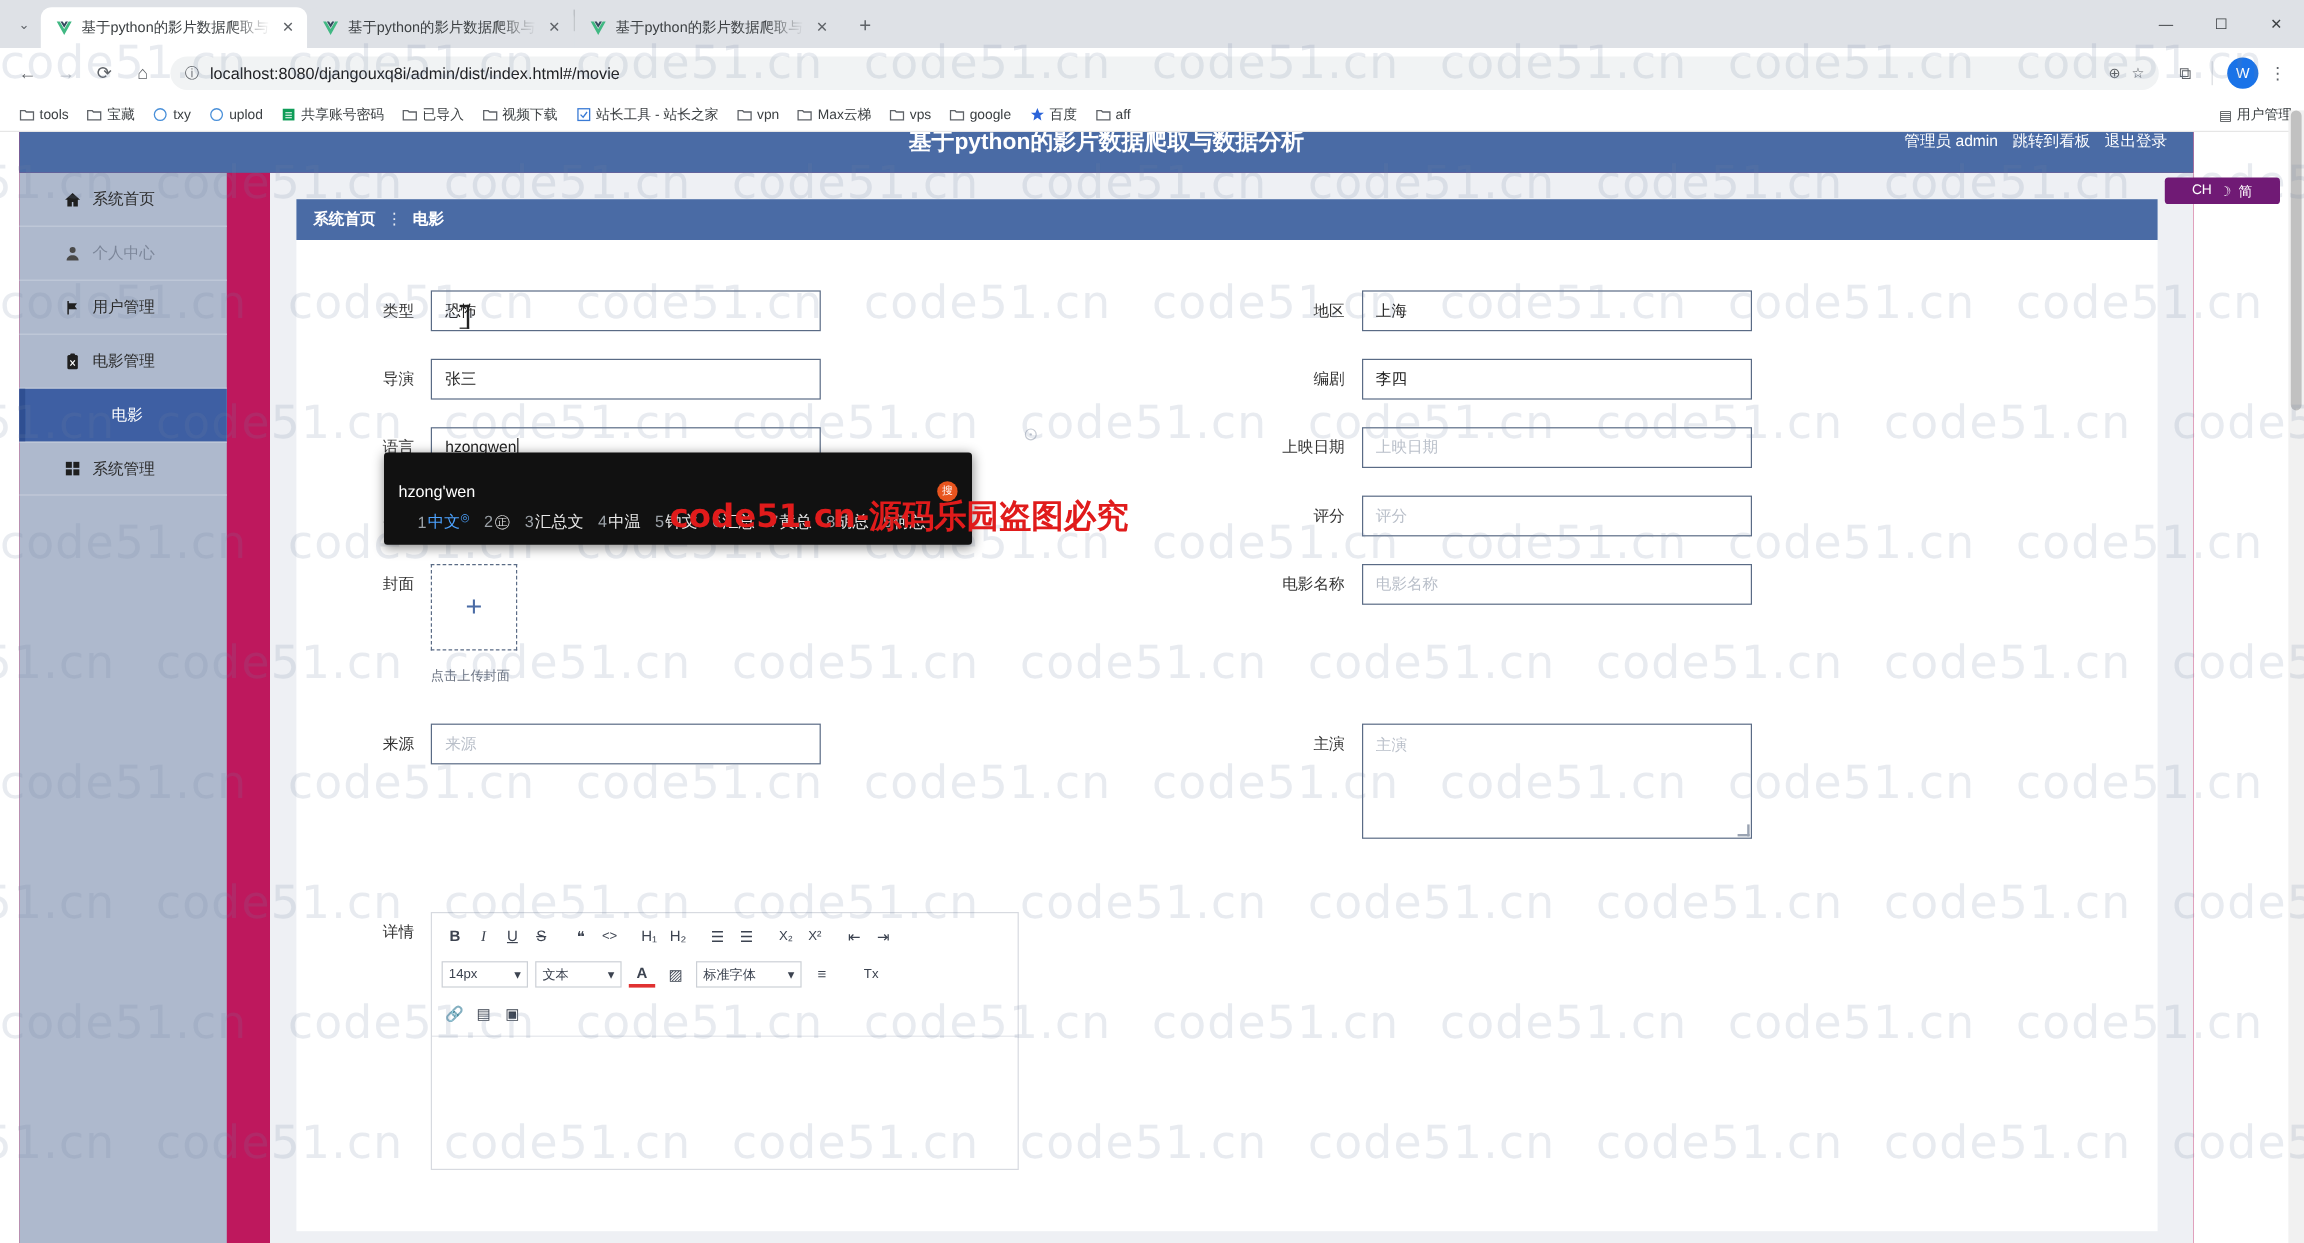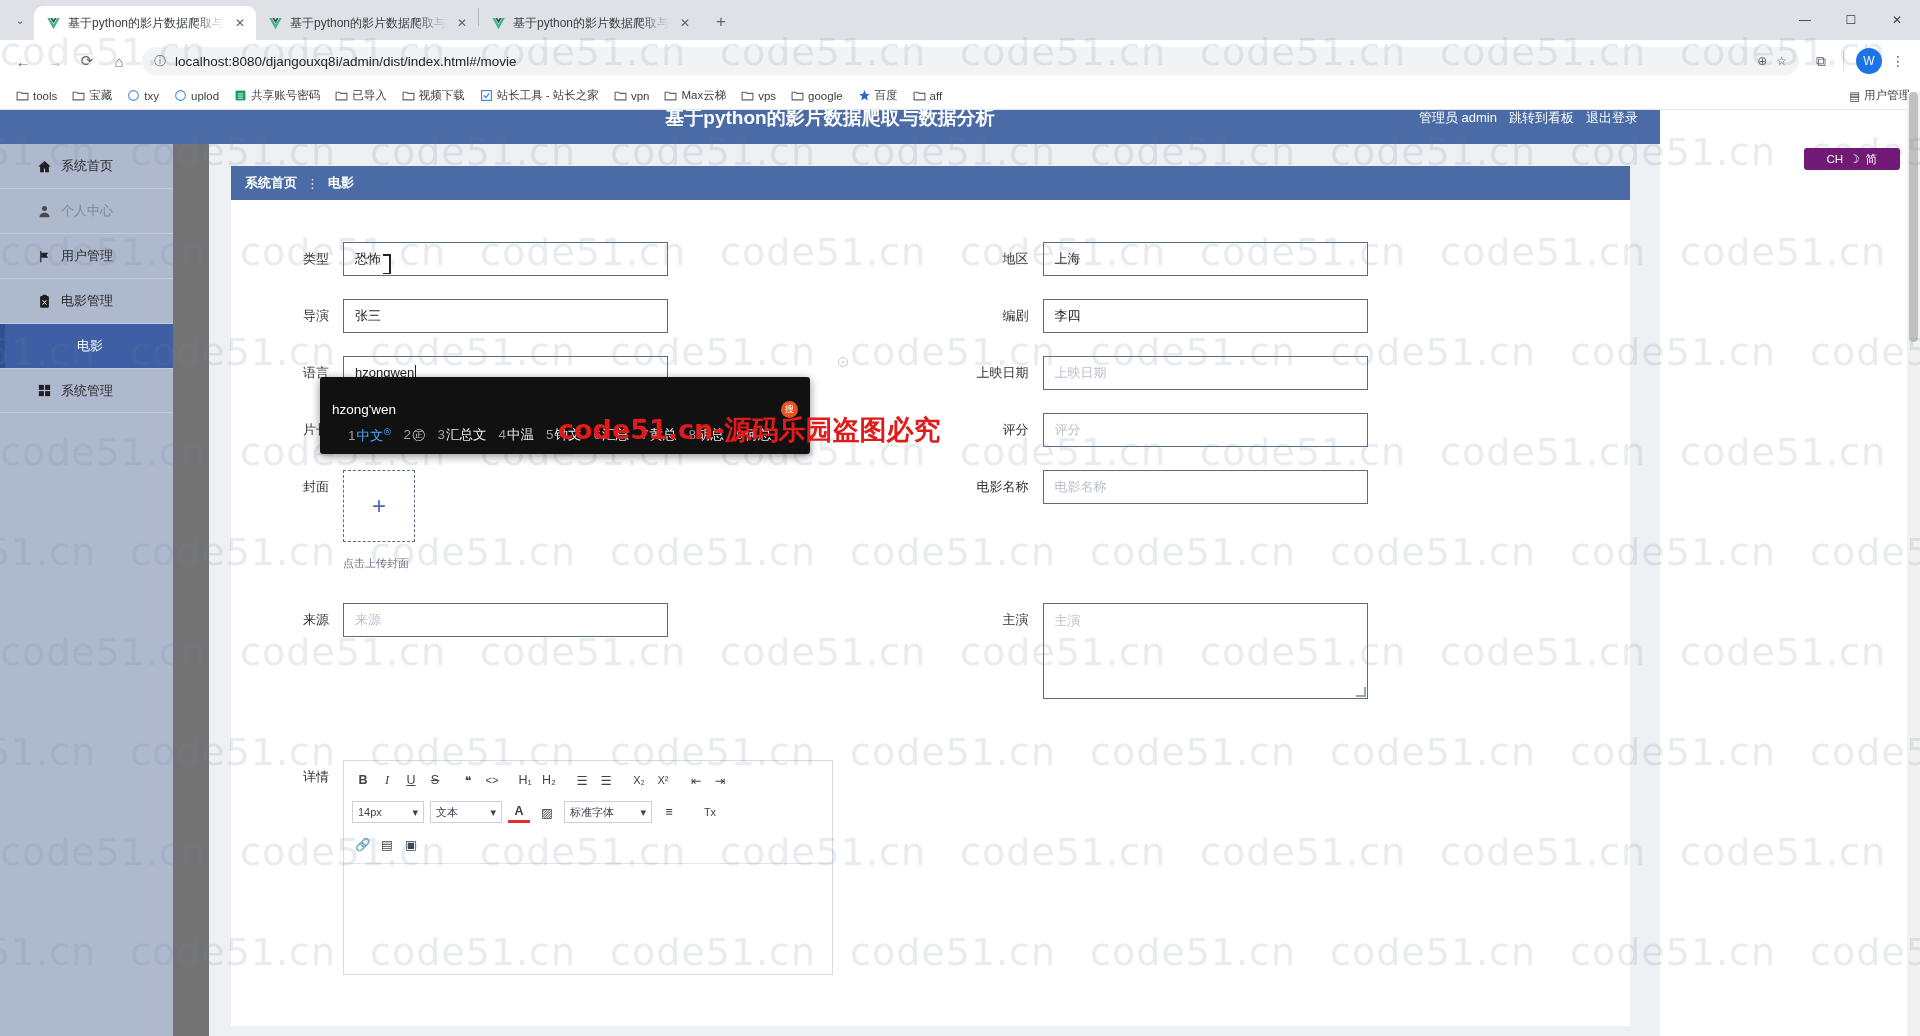--- a/index.html
+++ b/index.html
@@ -60,22 +60,22 @@
       padding:0 10px; gap:3px; font-size:11.5px; color:#3c4043;
       border-bottom:1px solid #e6e6e6; position:relative; }
   .bm { display:flex; align-items:center; gap:4px; padding:3px 6px;
       border-radius:4px; white-space:nowrap; }
   .bm .bmi { width:13px; height:13px; flex:0 0 13px; display:flex;
       align-items:center; justify-content:center; font-size:10px; }
   .bm-right { position:absolute; right:10px; display:flex; align-items:center;
       gap:4px; font-size:11.5px; color:#3c4043; }
 
   
-  .viewport { position:absolute; left:0; top:92px; width:1660px; height:944px;
-      background:#737373; overflow:hidden; }
+  .viewport { position:absolute; left:16px; top:92px; width:1812px; height:944px;
+      background:#be185d; overflow:hidden; }
 
   .apphead { height:52px; background:#4a6ba5; display:flex; align-items:center;
       justify-content:center; position:relative; }
   .apphead .title { color:#fff; font-size:19px; font-weight:bold; }
   .apphead .right { position:absolute; right:22px; display:flex; gap:12px;
       align-items:center; color:#fff; font-size:13px; }
 
   .body-row { display:flex; height:892px;gap:36px; }
   .sidebar { width:173px; flex:0 0 173px; background:#aeb9cd; }
   .side-item { height:45px; display:flex; align-items:center; gap:9px;

